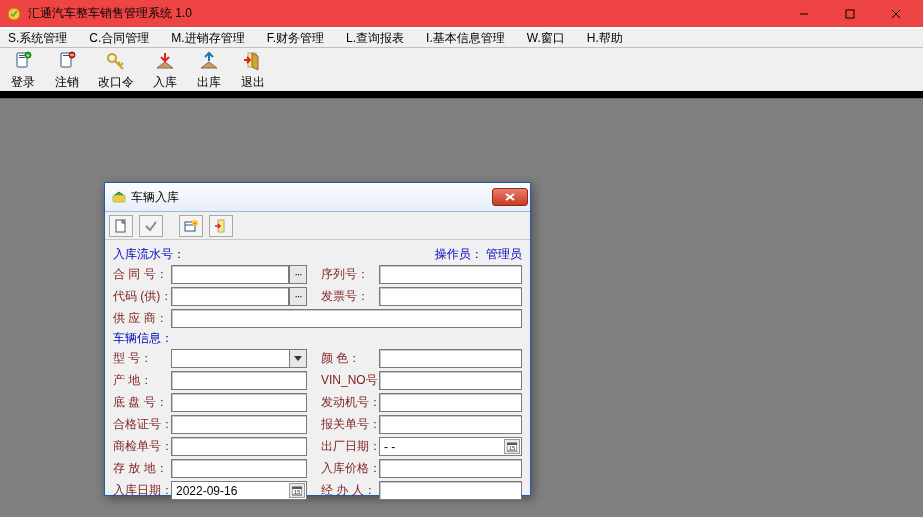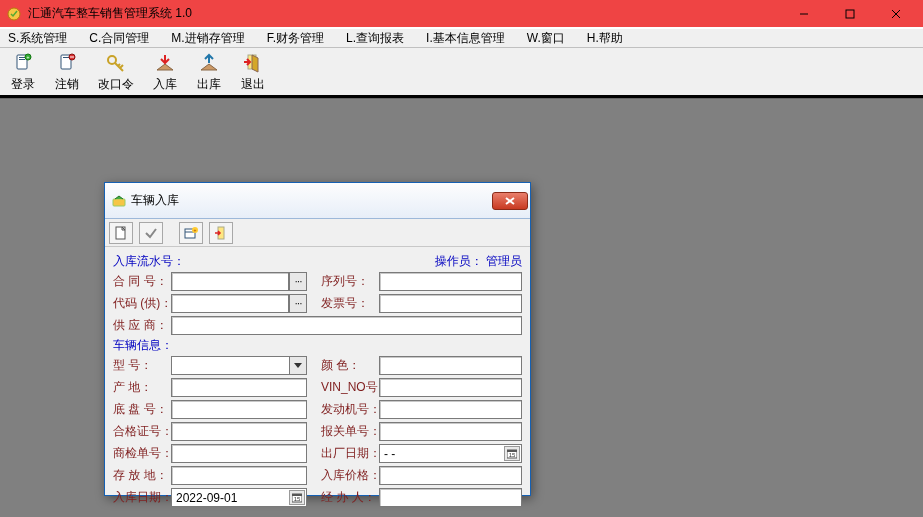--- a/index.html
+++ b/index.html
@@ -39,21 +39,21 @@
     border-bottom: 1px solid #c0c0c0;
     display: flex; align-items: center;
     padding: 0 4px;
     gap: 14px;
   }
   .menubar .menu-item { padding: 1px 4px; cursor: default; }
 
   .toolbar {
     height: 50px;
     background: #f0f0f0;
-    border-bottom: 3px solid #000000;
+    border-bottom: 7px solid #000000;
     display: flex; align-items: center;
     padding: 2px 6px;
     gap: 10px;
   }
   .tbtn {
     display: flex; flex-direction: column; align-items: center;
     padding: 2px 4px; cursor: default;
     min-width: 34px;
   }
   .tbtn .ticon { width: 24px; height: 24px; display:flex; align-items:center; justify-content:center; }
@@ -69,21 +69,21 @@
   
   .dialog {
     position: absolute;
     left: 104px; top: 83px;
     width: 427px; height: 314px;
     background: #f0f0f0;
     border: 1px solid #1560b3;
     box-shadow: 2px 3px 10px rgba(0,0,0,0.4);
   }
   .dlg-title {
-    height: 36px;
+    height: 29px;
     background: linear-gradient(#fdfdfe, #e7eef8);
     border-bottom: 1px solid #9db8d9;
     display: flex; align-items: center;
     padding: 0 2px 0 6px;
   }
   .dlg-title .dlg-icon { width:16px; height:16px; margin-right:4px; display:flex; align-items:center; justify-content:center;}
   .dlg-title .dlg-caption { flex: 0 0 auto; }
   .dlg-title .spacer { flex: 1; }
   .dlg-close {
     width: 36px; height: 18px;
@@ -408,21 +408,21 @@
         </div>
 
         <span class="lbl">存 放 地：</span>
         <input class="field" style="">
         <span class="gap"></span>
         <span class="lbl">入库价格：</span>
         <input class="field" style="">
 
         <span class="lbl">入库日期：</span>
         <div class="date-field">
-          <span>2022-09-01</span>
+          <span>2022-09-16</span>
           <span class="date-btn">
             <svg width="10" height="10">
                 <rect x="0" y="1" width="10" height="8" fill="#fff" stroke="#555"></rect>
                 <rect x="0" y="1" width="10" height="2" fill="#555"></rect>
                 <text x="5" y="8" font-size="6" text-anchor="middle" fill="#333">15</text>
               </svg>
           </span>
         </div>
         <span class="gap"></span>
         <span class="lbl">经 办 人：</span>

